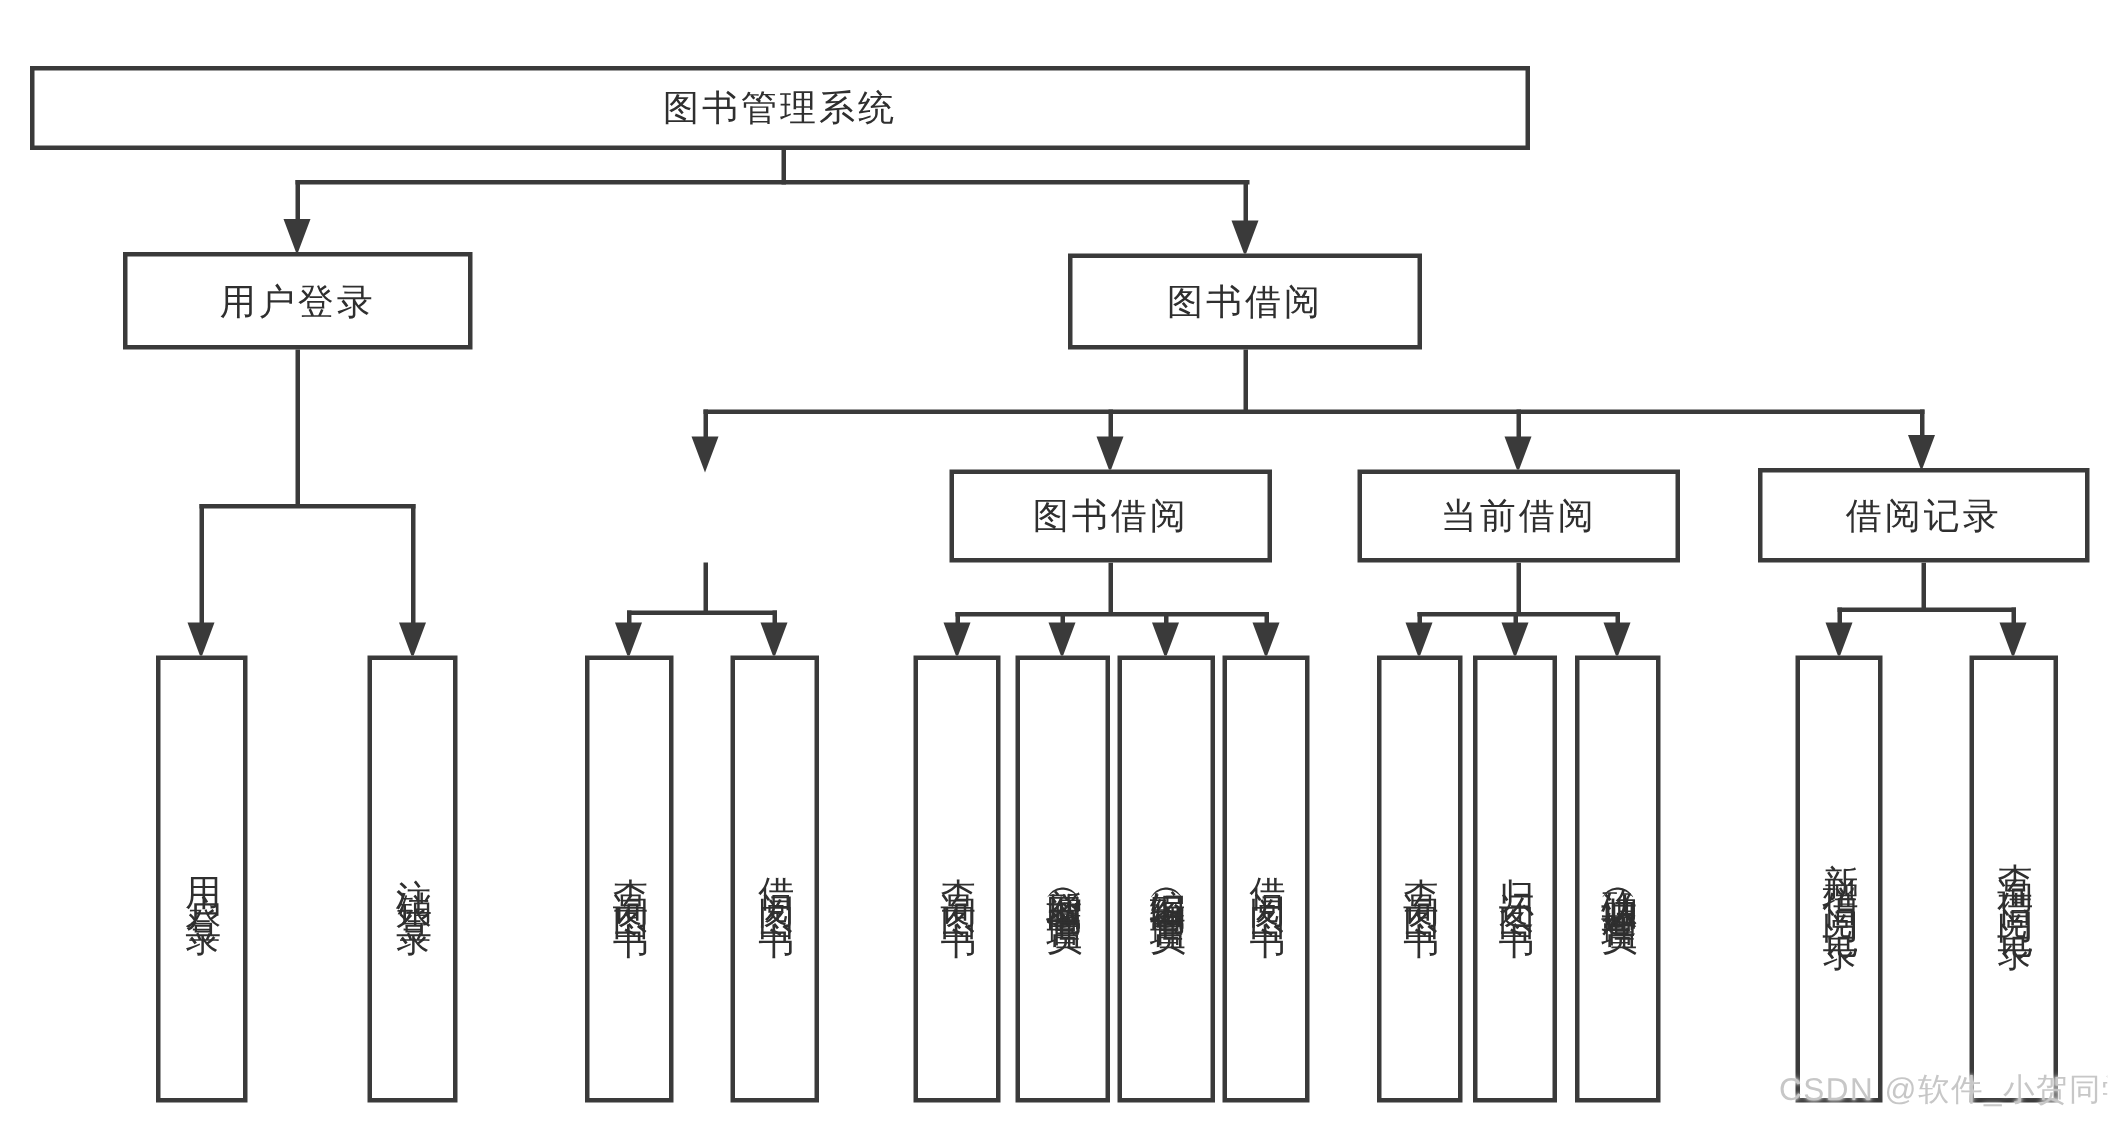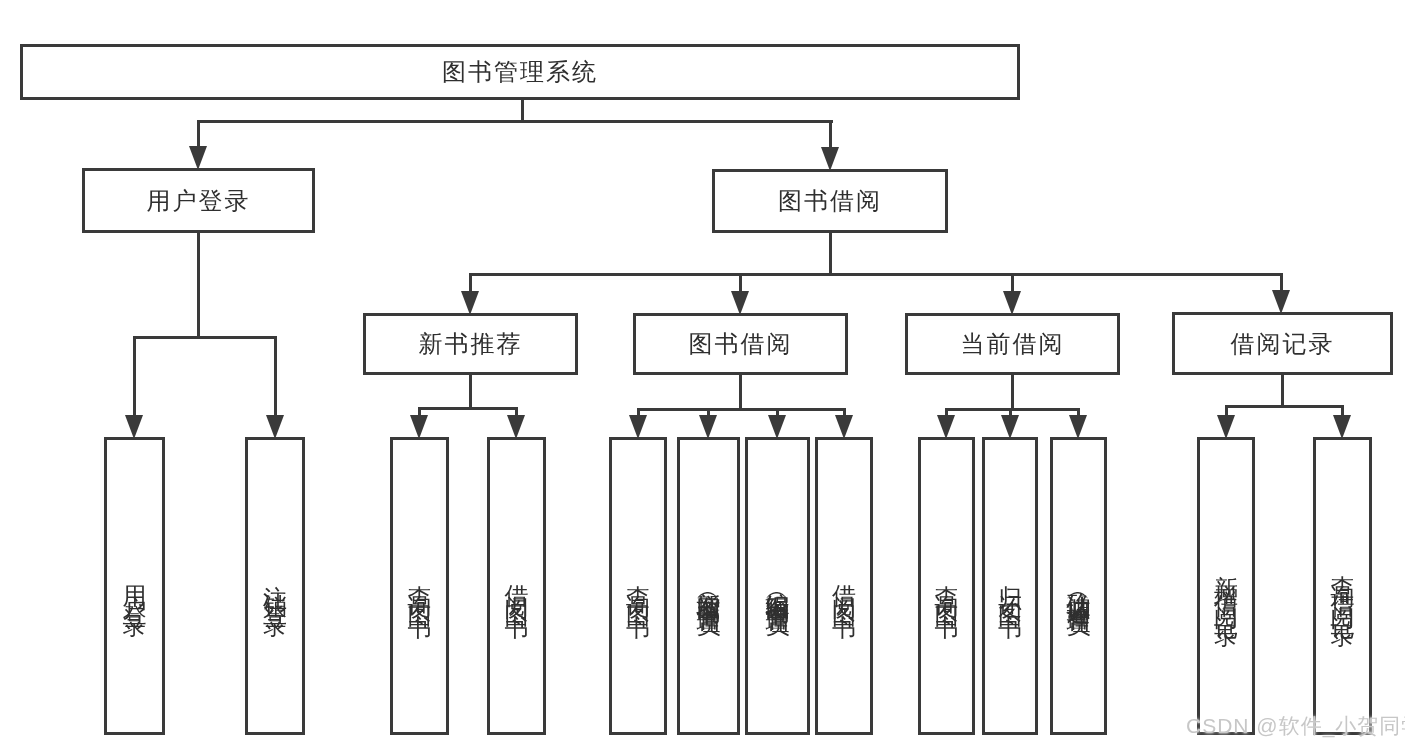--- a/index.html
+++ b/index.html
@@ -95,23 +95,20 @@
     <span class="lbl">图书管理系统</span>
   </div>
 
   <div class="box h" style="left:82px;top:168px;width:233px;height:65px;">
     <span class="lbl">用户登录</span>
   </div>
   <div class="box h" style="left:712px;top:169px;width:236px;height:64px;">
     <span class="lbl">图书借阅</span>
   </div>
 
-  <div class="box h" style="left:363px;top:313px;width:215px;height:62px;">
-    <span class="lbl">新书推荐</span>
-  </div>
   <div class="box h" style="left:905px;top:313px;width:215px;height:62px;">
     <span class="lbl">当前借阅</span>
   </div>
   <div class="box h" style="left:633px;top:313px;width:215px;height:62px;">
     <span class="lbl">图书借阅</span>
   </div>
   <div class="box h" style="left:1172px;top:312px;width:221px;height:63px;">
     <span class="lbl">借阅记录</span>
   </div>
 

